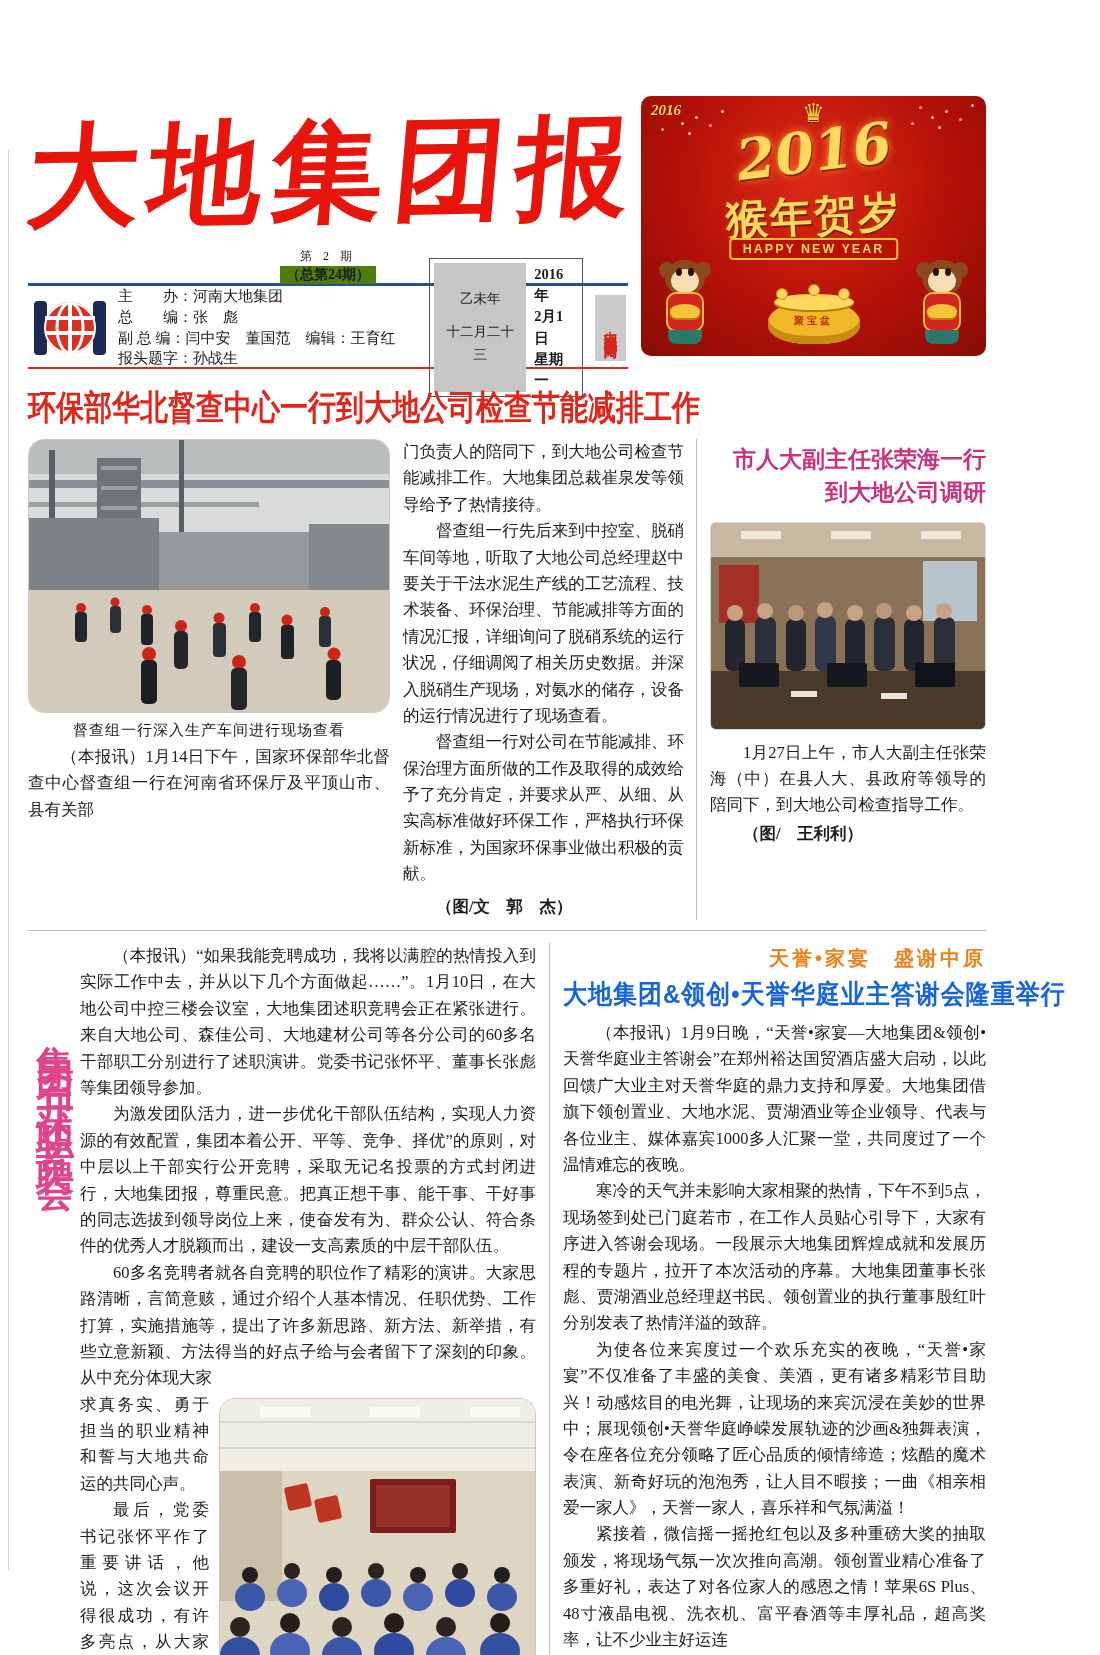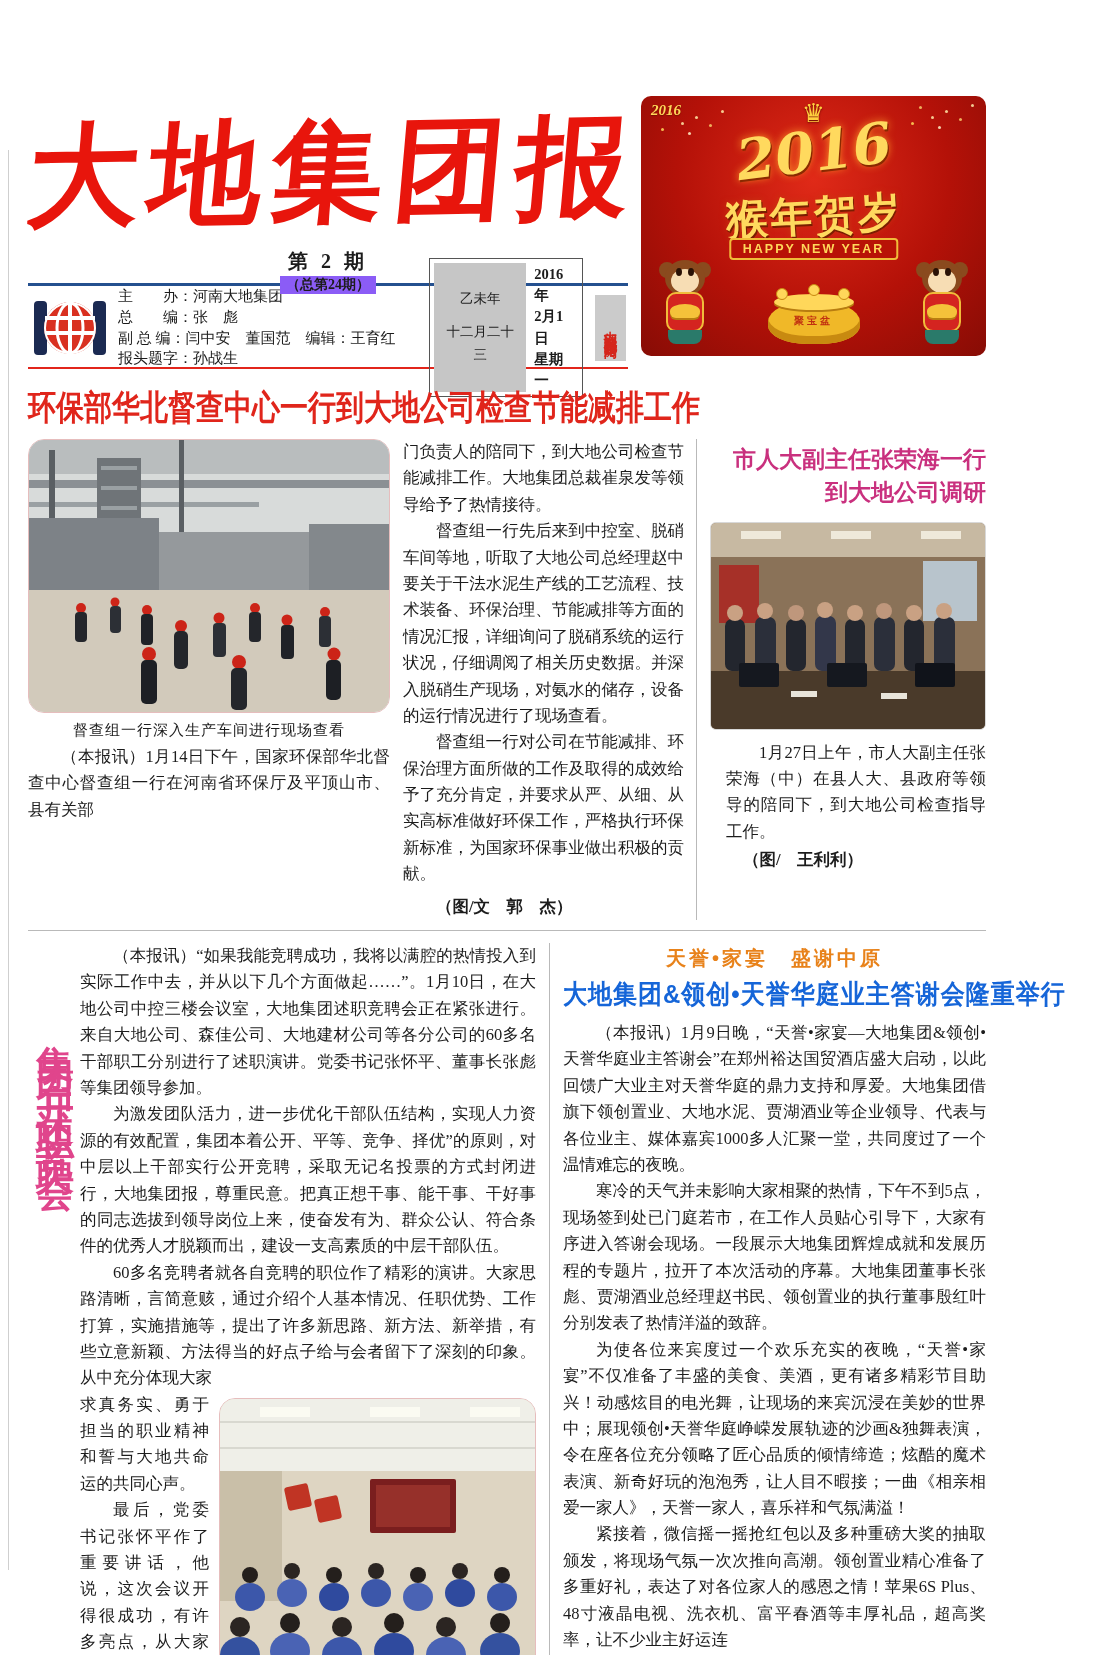--- a/index.html
+++ b/index.html
@@ -16,22 +16,22 @@
   
   .masthead { display:flex; padding-top:96px; }
   .mast-left { width:600px; position:relative; }
   .paper-title {
     font-family:"DejaVu Serif","Liberation Serif",serif;
     font-size:112px; font-weight:bold; color:#e8150c; text-align:center;
     letter-spacing:10px; transform:skewX(-6deg) rotate(-1deg);
     line-height:150px; height:152px; white-space:nowrap;
   }
   .issue-wrap { text-align:center; height:46px; position:relative; z-index:2; }
-  .issue-line1 { font-size:20px; font-weight:bold; letter-spacing:4px; }
-  .issue-line2 { font-size:14px; font-weight:bold; background:#8b5cf6; display:inline-block; padding:0 6px; }
+  .issue-line1 { font-size:12px; font-weight:normal; letter-spacing:4px; }
+  .issue-line2 { font-size:14px; font-weight:bold; background:#4d7c0f; display:inline-block; padding:0 6px; }
   .mast-info {
     border-top:3px solid #24508f; border-bottom:2px solid #e2251b;
     margin-top:-11px; padding:8px 2px 6px 6px;
     display:flex; align-items:center; gap:12px; height:86px;
   }
   .info-lines { font-size:15px; line-height:1.38; width:322px; white-space:nowrap; }
   .date-box { border:1px solid #555; padding:4px; display:flex; gap:8px; align-items:stretch; }
   .date-lunar { background:#c6c6c6; padding:5px 9px; font-size:13.5px; text-align:center;
                 display:flex; flex-direction:column; justify-content:center; line-height:1.7;gap:10px; }
   .date-greg { font-size:14.5px; font-weight:bold; line-height:1.45; padding:1px 4px 1px 0; }
@@ -99,38 +99,38 @@
   .art-row { display:flex; gap:13px; }
   .art-photo-col { width:362px; flex:0 0 auto; }
   .art-mid-col { flex:1; }
   .photo-frame { border:1px solid #e6bdbd; border-radius:16px; overflow:hidden; line-height:0; }
   .photo-frame.small-r { border-radius:6px; border-color:#d8d8d8; }
   .caption { font-size:15px; text-align:center; margin:8px 0 4px; letter-spacing:1px; }
   .art p { font-size:16.5px; line-height:1.6; text-align:justify; text-indent:2em; }
   .art p.noindent { text-indent:0; }
   .byline { text-align:right; font-size:16px; font-weight:bold; text-indent:0; padding-right:6px; margin-top:2px; }
   .byline.inline { margin-top:6px; }
-  .visit-caption { font-size:15.5px; line-height:1.7; text-align:justify; text-indent:2em; margin-top:10px;margin-left:16px; }
+  .visit-caption { font-size:15.5px; line-height:1.7; text-align:justify; text-indent:2em; margin-top:10px; }
 
   .hr-div { border-top:1px solid #b9b9b9; margin-top:10px; }
 
   .bottom-section { display:flex; margin-top:12px; flex:1; }
   .bot-left { width:508px; display:flex; }
   .v-divider { width:1px; background:#b9b9b9; margin:0 13px; }
   .bot-right { width:423px; }
   .vertical-title {
     writing-mode:vertical-rl; font-family:"Liberation Sans","DejaVu Sans",sans-serif;
     font-size:38px; font-weight:900; color:#e0458c; letter-spacing:16px;
     margin-top:72px; width:52px; flex:0 0 auto;
   }
   .bot-left-art { flex:1; }
   .float-photo { float:right; margin:6px 0 8px 10px; }
   .clear { clear:both; }
 
-  .kicker { text-align:center; font-family:"Liberation Sans",sans-serif; font-size:20px;
+  .kicker { text-align:right; font-family:"Liberation Sans",sans-serif; font-size:20px;
             font-weight:900; color:#e8821a; letter-spacing:3px; margin:2px 0 6px; }
   .banquet-headline { font-family:"Liberation Sans",sans-serif; font-size:24px; font-weight:900;
             color:#1565d8; letter-spacing:1px; white-space:nowrap; margin-bottom:10px;
             transform:scaleY(1.1); transform-origin:left center; }
 </style>
 </head>
 <body>
 
 <div class="page">
   <div class="left-edge"></div>

